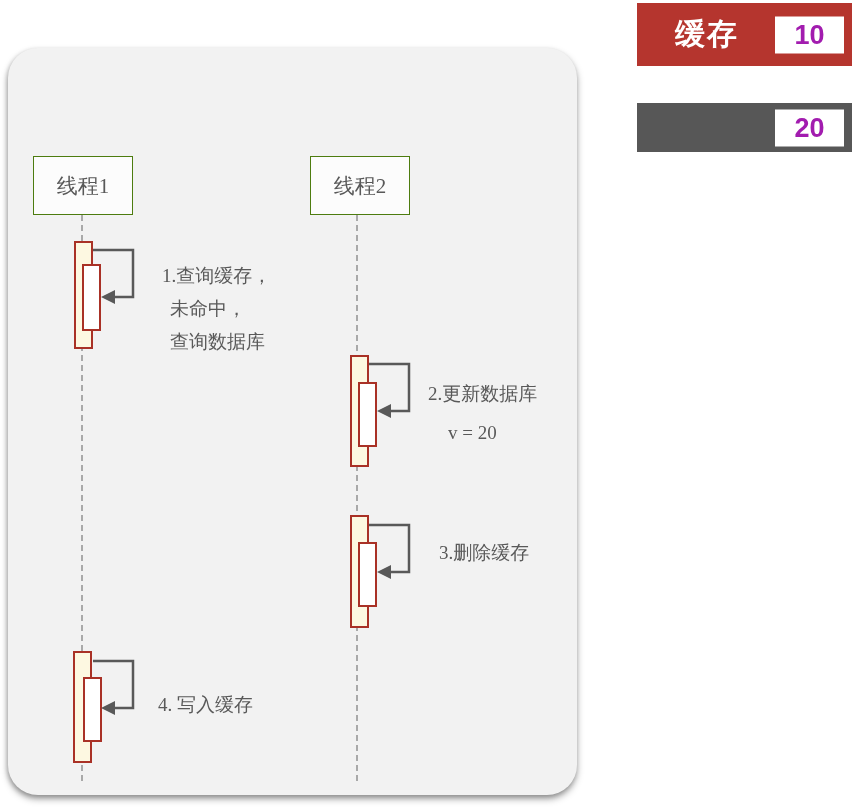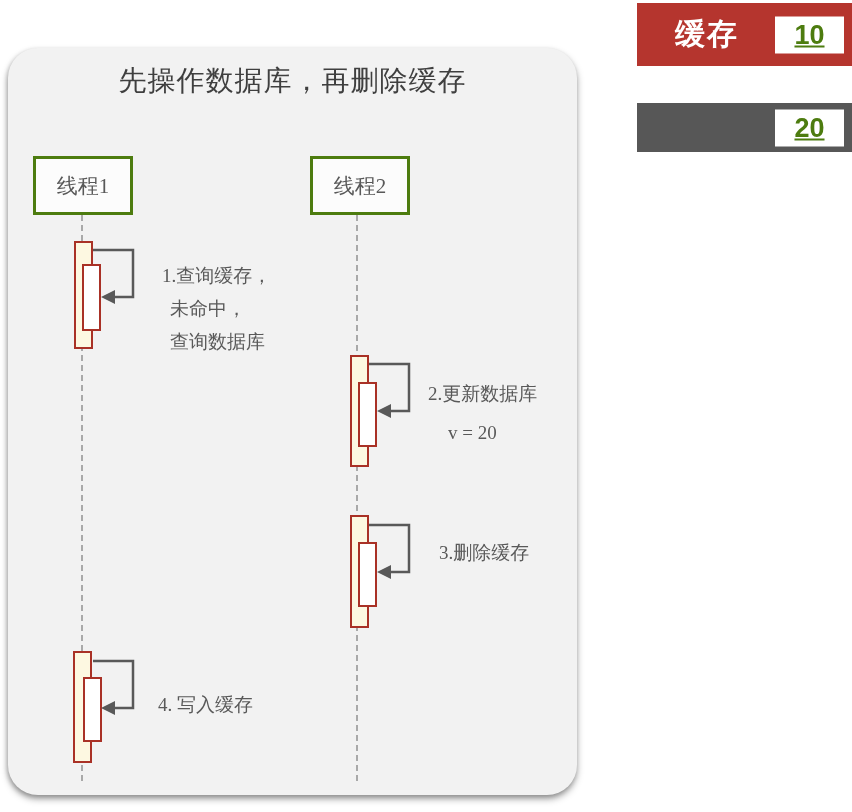--- a/index.html
+++ b/index.html
@@ -17,21 +17,21 @@
     box-shadow:0 4px 7px rgba(0,0,0,0.35), -1px 2px 4px rgba(0,0,0,0.18);
   }
   .title{
     position:absolute;left:8px;top:62px;width:569px;
     text-align:center;font-size:28px;color:#3F3F3F;
     letter-spacing:1px;
   }
   
   .actor{
     position:absolute;top:156px;width:100px;height:59px;
-    background:#FCFCFC;border:3px solid #4d7c0f;box-sizing:border-box;
+    background:#FCFCFC;border:1px solid #4d7c0f;box-sizing:border-box;
     display:flex;align-items:center;justify-content:center;
     font-size:21px;color:#595959;
   }
   .actor1{left:33px;}
   .actor2{left:310px;}
   
   .lifeline{
     position:absolute;top:215px;height:566px;width:0;
     border-left:2.5px dashed #A9A9A9;
   }
@@ -63,31 +63,30 @@
   .badge2{top:103px;height:49px;background:#575757;}
   .badge-label{
     position:absolute;left:0;top:0;width:140px;height:100%;
     display:flex;align-items:center;justify-content:center;
     color:#FFFFFF;font-size:30px;letter-spacing:2px;
   }
   .badge-value{
     position:absolute;right:8px;top:50%;transform:translateY(-50%);
     width:69px;height:37px;background:#FFFFFF;
     display:flex;align-items:center;justify-content:center;
-    color:#4d7c0f;font-size:27px;text-decoration:underline;
+    color:#a21caf;font-size:27px;
   }
 </style>
 </head>
 <body>
 
 <div class="root">
 
   <div class="panel"></div>
 
-  <div class="title">先操作数据库，再删除缓存</div>
 
   <div class="actor actor1">
     <span>线程1</span>
   </div>
   <div class="actor actor2">
     <span>线程2</span>
   </div>
 
   <div class="lifeline l1"></div>
   <div class="lifeline l2"></div>

